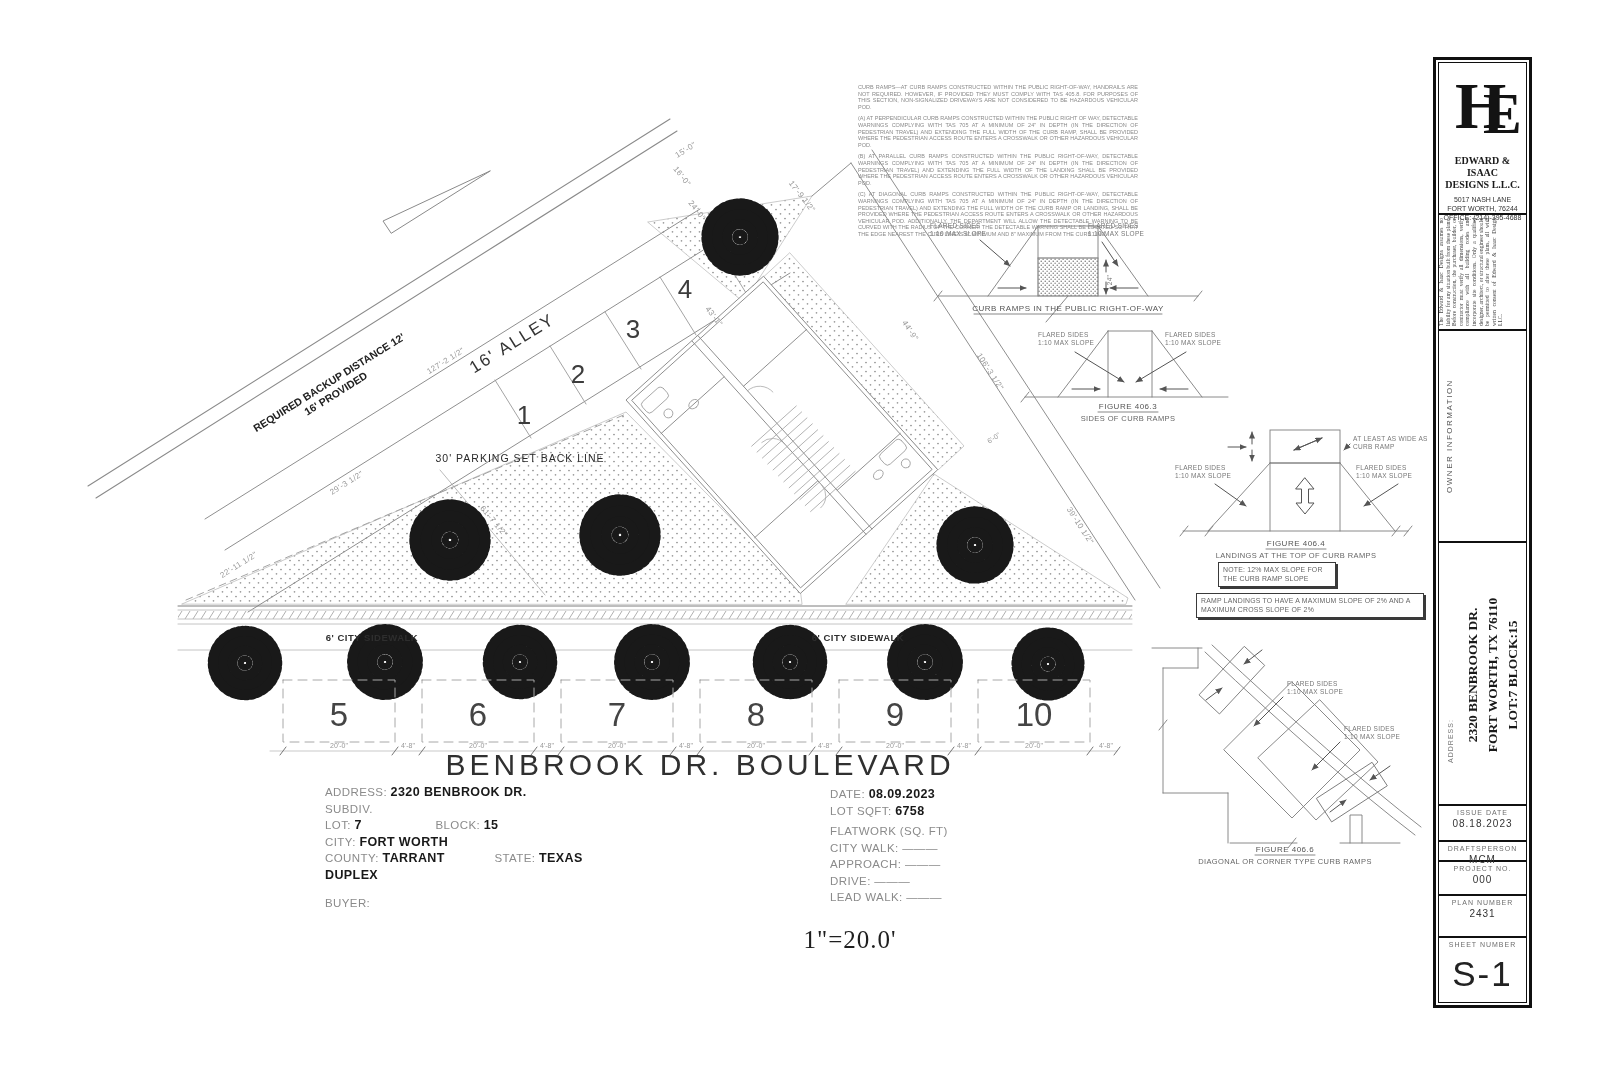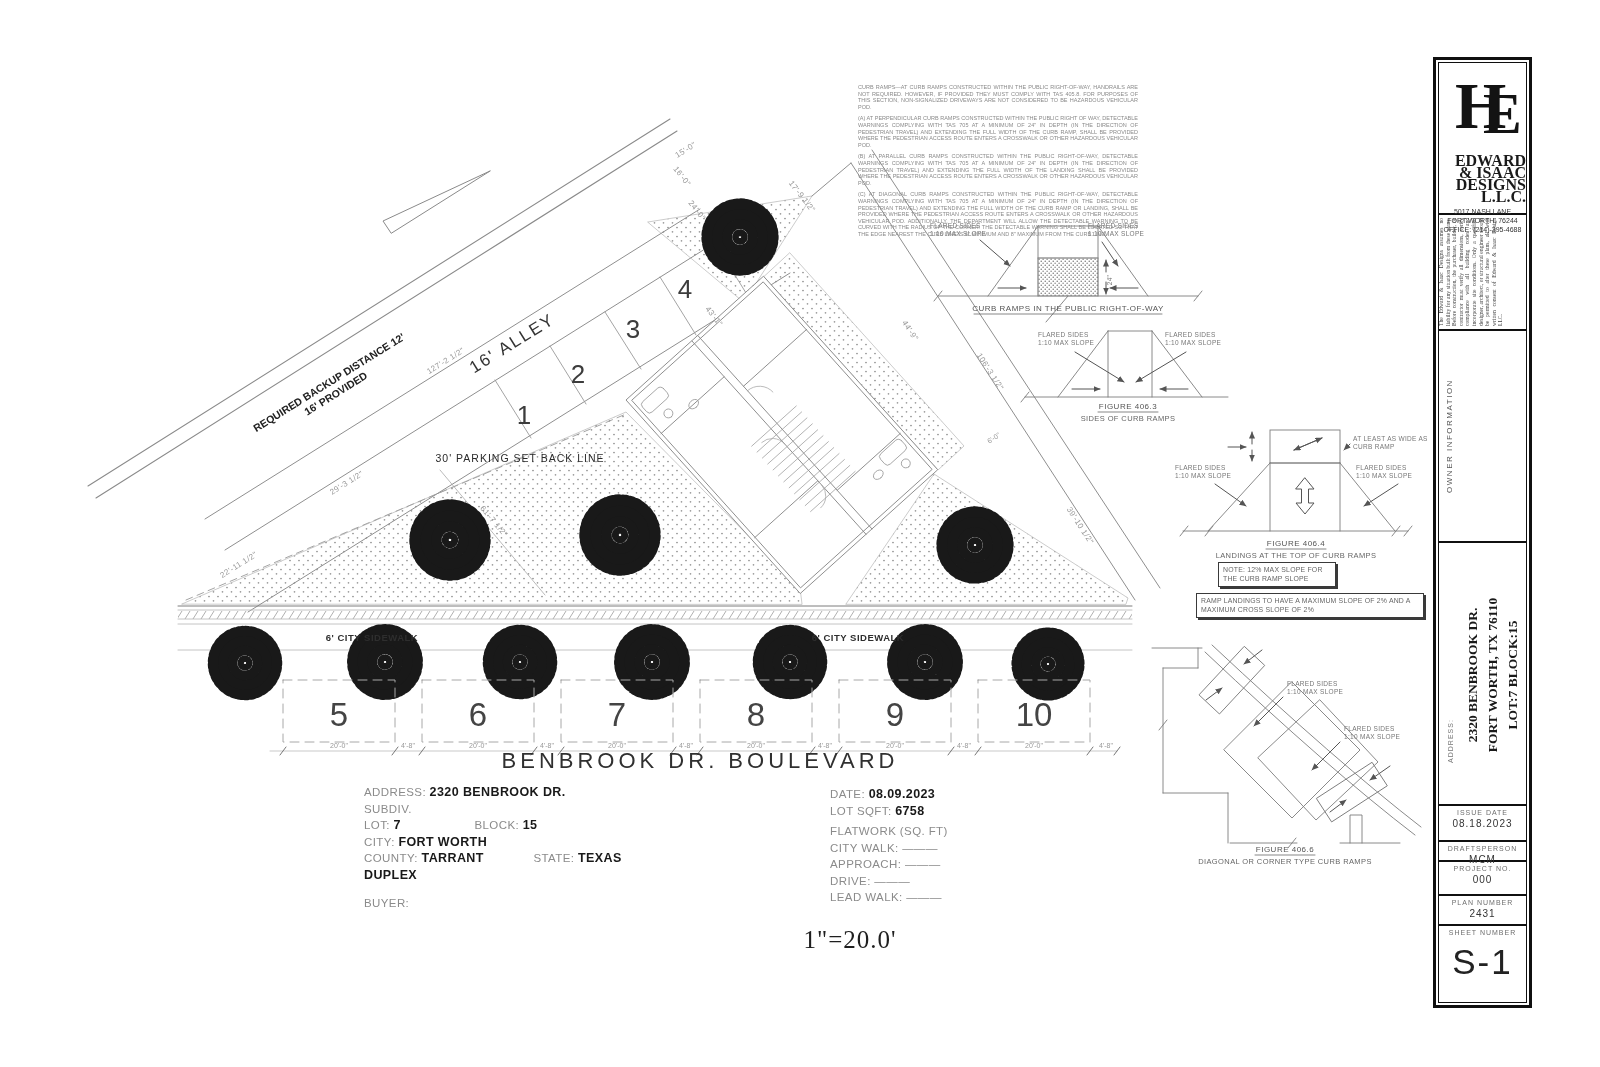--- a/index.html
+++ b/index.html
@@ -29,37 +29,37 @@
   .info .lab{color:#8b8b8b;}
   .info .val{color:#191919;font-weight:700;font-size:12.5px;}
   .info .row{white-space:nowrap;}
   .gap-lg{display:inline-block;width:70px;}
   .gap-md{display:inline-block;width:46px;}
   .note-block{margin-top:14px;color:#6d6d6d;font-size:12.5px;line-height:15.5px;letter-spacing:.6px;}
   .note-block .nlab{color:#555;text-decoration:underline;}
   .buyer-row{margin-top:12px;}
 
   .blvd{position:absolute;left:440px;top:748px;width:520px;text-align:center;
-        font-size:22px;letter-spacing:4px;color:#303030;font-weight:400;}
+        font-size:30px;letter-spacing:4px;color:#303030;font-weight:400;}
   .plotplan{position:absolute;left:690px;top:886px;width:320px;text-align:center;
             font-family:"Liberation Serif",serif;font-size:35px;letter-spacing:4px;color:#1f1f1f;}
   .scale{position:absolute;left:690px;top:926px;width:320px;text-align:center;
          font-family:"Liberation Serif",serif;font-size:25px;letter-spacing:1px;color:#1f1f1f;}
 
   
   .tb{position:absolute;left:1433px;top:57px;width:99px;height:951px;border:3px solid #101010;
       background:#fff;box-sizing:border-box;padding:2px;}
   .tb-in{border:1px solid #101010;height:100%;box-sizing:border-box;display:flex;flex-direction:column;}
   .tb-sec{border-bottom:2px solid #101010;position:relative;box-sizing:border-box;}
   .tb-logo{height:152px;text-align:center;}
   .mono{height:84px;margin-top:8px;position:relative;font-family:"Liberation Serif",serif;
         font-weight:900;color:#131313;}
   .mono .mh{position:absolute;left:16px;top:2px;font-size:66px;line-height:66px;}
   .mono .me{position:absolute;left:44px;top:14px;font-size:58px;line-height:58px;}
-  .tb-co{font-family:"Liberation Serif",serif;font-weight:700;font-size:16px;line-height:12px;color:#1a1a1a;text-align:right;}
+  .tb-co{font-family:"Liberation Serif",serif;font-weight:700;font-size:10px;line-height:12px;color:#1a1a1a;}
   .tb-addr{font-family:Liberation Sans, sans-serif;font-size:7px;line-height:9px;color:#333;margin-top:4px;}
   .tb-disc{height:116px;overflow:hidden;}
   .disc-rot{position:absolute;left:50%;top:50%;width:108px;height:90px;overflow:hidden;
             transform:translate(-50%,-50%) rotate(-90deg);
             font-family:"Liberation Serif",serif;font-size:5.6px;line-height:6.6px;color:#444;
             text-align:justify;}
   .tb-owner{height:212px;}
   .vrot{position:absolute;transform-origin:0 0;transform:rotate(-90deg);text-align:center;}
   .owner-lbl{left:6px;top:calc(50% + 95px);width:190px;font-size:8px;letter-spacing:1.5px;color:#555;}
   .tb-site{height:263px;}
@@ -382,21 +382,21 @@
     <p>(B) AT PARALLEL CURB RAMPS CONSTRUCTED WITHIN THE PUBLIC RIGHT-OF-WAY, DETECTABLE WARNINGS COMPLYING WITH TAS 705 AT A MINIMUM OF 24" IN DEPTH (IN THE DIRECTION OF PEDESTRIAN TRAVEL) AND EXTENDING THE FULL WIDTH OF THE LANDING SHALL BE PROVIDED WHERE THE PEDESTRIAN ACCESS ROUTE ENTERS A CROSSWALK OR OTHER HAZARDOUS VEHICULAR POD.</p>
     <p>(C) AT DIAGONAL CURB RAMPS CONSTRUCTED WITHIN THE PUBLIC RIGHT-OF-WAY, DETECTABLE WARNINGS COMPLYING WITH TAS 705 AT A MINIMUM OF 24" IN DEPTH (IN THE DIRECTION OF PEDESTRIAN TRAVEL) AND EXTENDING THE FULL WIDTH OF THE CURB RAMP OR LANDING, SHALL BE PROVIDED WHERE THE PEDESTRIAN ACCESS ROUTE ENTERS A CROSSWALK OR OTHER HAZARDOUS VEHICULAR POD. ADDITIONALLY, THE DEPARTMENT WILL ALLOW THE DETECTABLE WARNING TO BE CURVED WITH THE RADIUS OF THE CORNER. THE DETECTABLE WARNING SHALL BE LOCATED SO THAT THE EDGE NEAREST THE CURB LINE IS 6" MINIMUM AND 8" MAXIMUM FROM THE CURB LINE.</p>
   </div>
 
   <div class="notebox" style="left:1218px;top:562px;width:108px">NOTE: 12% MAX SLOPE FOR THE CURB RAMP SLOPE</div>
   <div class="notebox" style="left:1196px;top:593px;width:218px">RAMP LANDINGS TO HAVE A MAXIMUM SLOPE OF 2% AND A MAXIMUM CROSS SLOPE OF 2%</div>
 
   <div class="blvd">BENBROOK DR. BOULEVARD</div>
   <div class="scale">1"=20.0'</div>
 
-  <div class="info" style="left:364px;top:784px;width:360px">
+  <div class="info" style="left:325px;top:784px;width:360px">
     <div class="row"><span class="lab">ADDRESS:</span>
       <span class="val">2320 BENBROOK DR.</span></div>
     <div class="row"><span class="lab">SUBDIV.</span></div>
     <div class="row"><span class="lab">LOT:</span>
       <span class="val">7</span><span class="gap-lg"></span>
       <span class="lab">BLOCK:</span>
       <span class="val">15</span></div>
     <div class="row"><span class="lab">CITY:</span>
       <span class="val">FORT WORTH</span></div>
     <div class="row"><span class="lab">COUNTY:</span>
@@ -459,21 +459,21 @@
         <div class="fval">08.18.2023</div>
       </div>
       <div class="tb-sec tb-field" style="height:20px">
         <div class="flab">DRAFTSPERSON</div>
         <div class="fval">MCM</div>
       </div>
       <div class="tb-sec tb-field" style="height:34px">
         <div class="flab">PROJECT  NO.</div>
         <div class="fval">000</div>
       </div>
-      <div class="tb-sec tb-field" style="height:30px">
+      <div class="tb-sec tb-field" style="height:42px">
         <div class="flab">PLAN  NUMBER</div>
         <div class="fval">2431</div>
       </div>
       <div class="tb-sec tb-field tb-sheet">
         <div class="flab">SHEET  NUMBER</div>
         <div class="fval">S-1</div>
       </div>
     </div>
   </div>
 

